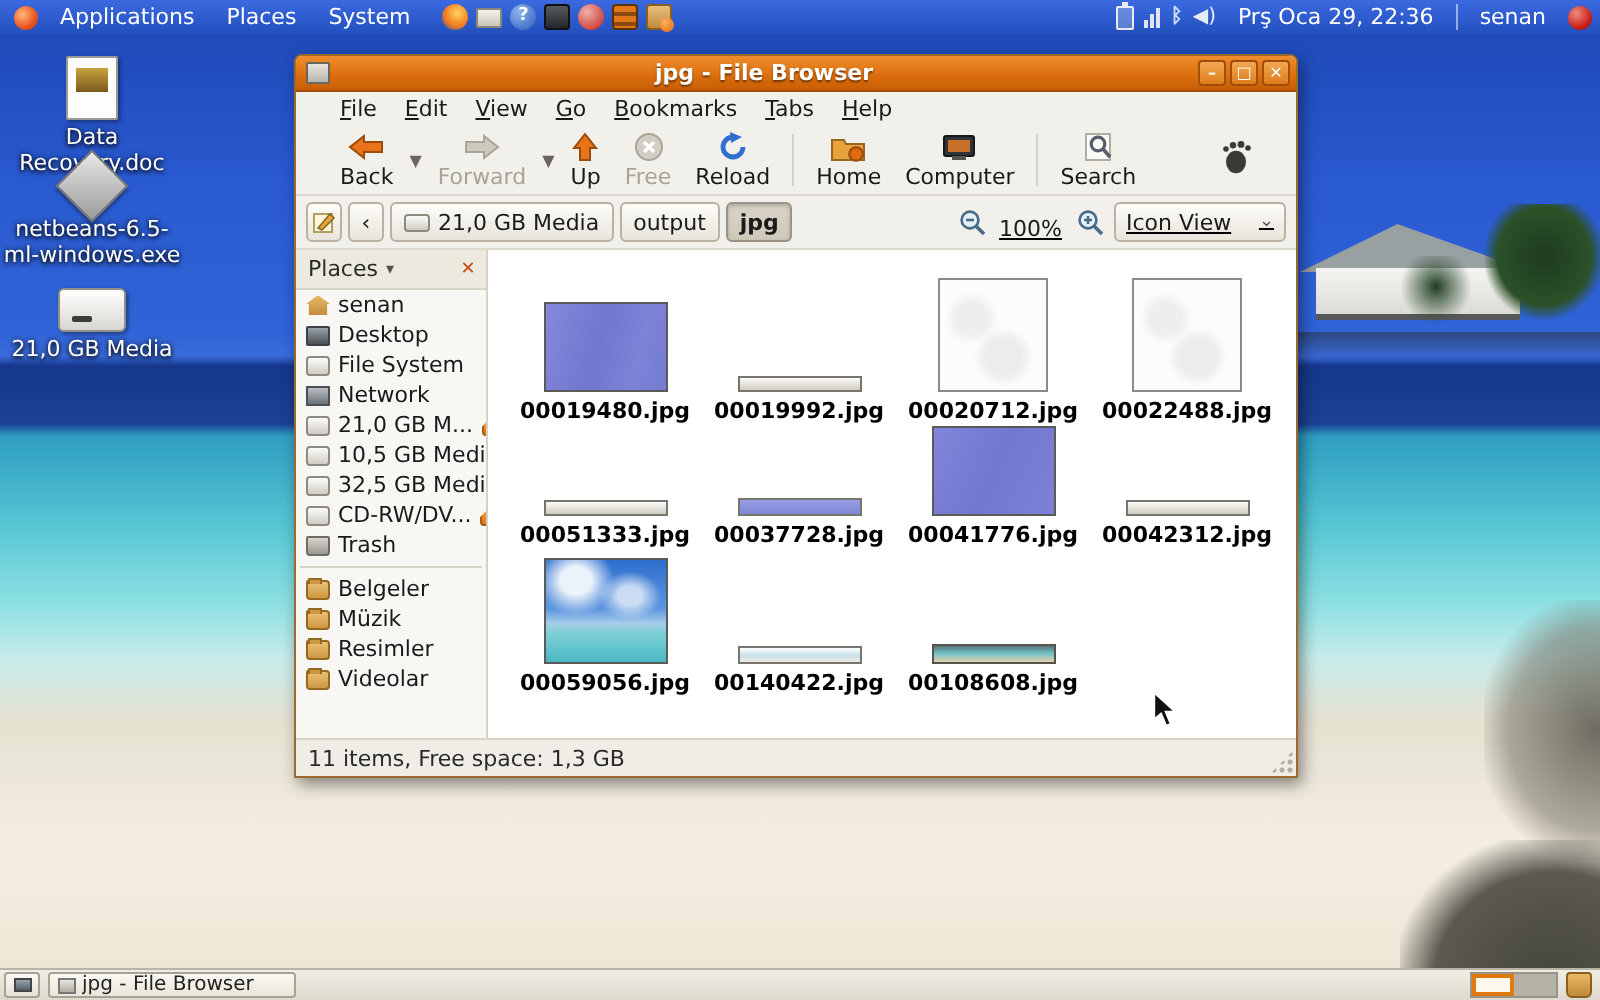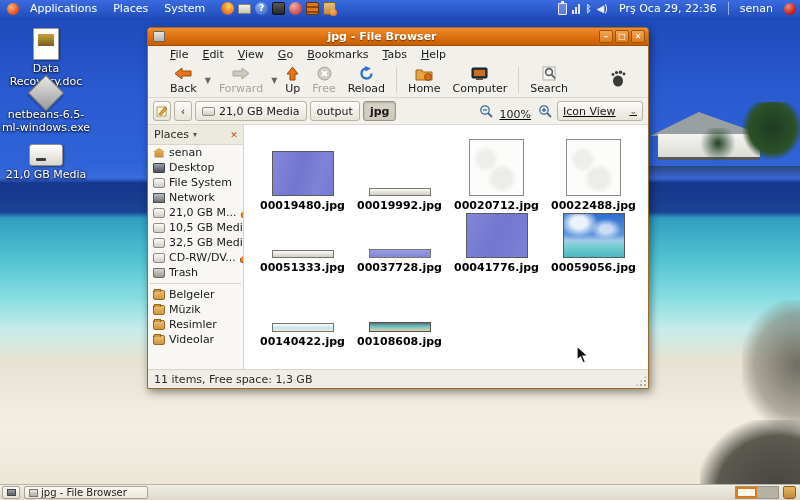--- a/index.html
+++ b/index.html
@@ -495,20 +495,24 @@
         </div>
         <div class="file-item">
           <div class="thumb" data-thumb="strip-purple"></div>
           <div class="fname">00037728.jpg</div>
         </div>
         <div class="file-item">
           <div class="thumb" data-thumb="purple-large"></div>
           <div class="fname">00041776.jpg</div>
         </div>
         <div class="file-item">
+          <div class="thumb" data-thumb="strip-light"></div>
+          <div class="fname">00042312.jpg</div>
+        </div>
+        <div class="file-item">
           <div class="thumb" data-thumb="beach"></div>
           <div class="fname">00059056.jpg</div>
         </div>
         <div class="file-item">
           <div class="thumb" data-thumb="strip-sky"></div>
           <div class="fname">00140422.jpg</div>
         </div>
         <div class="file-item">
           <div class="thumb" data-thumb="strip-teal"></div>
           <div class="fname">00108608.jpg</div>

